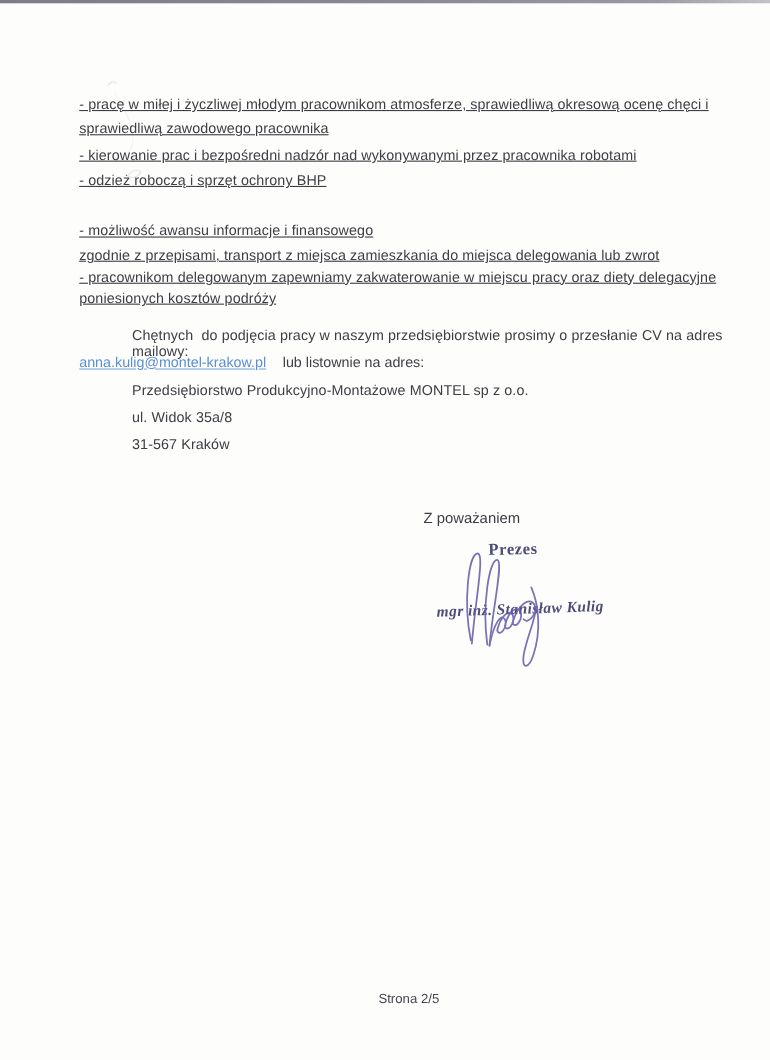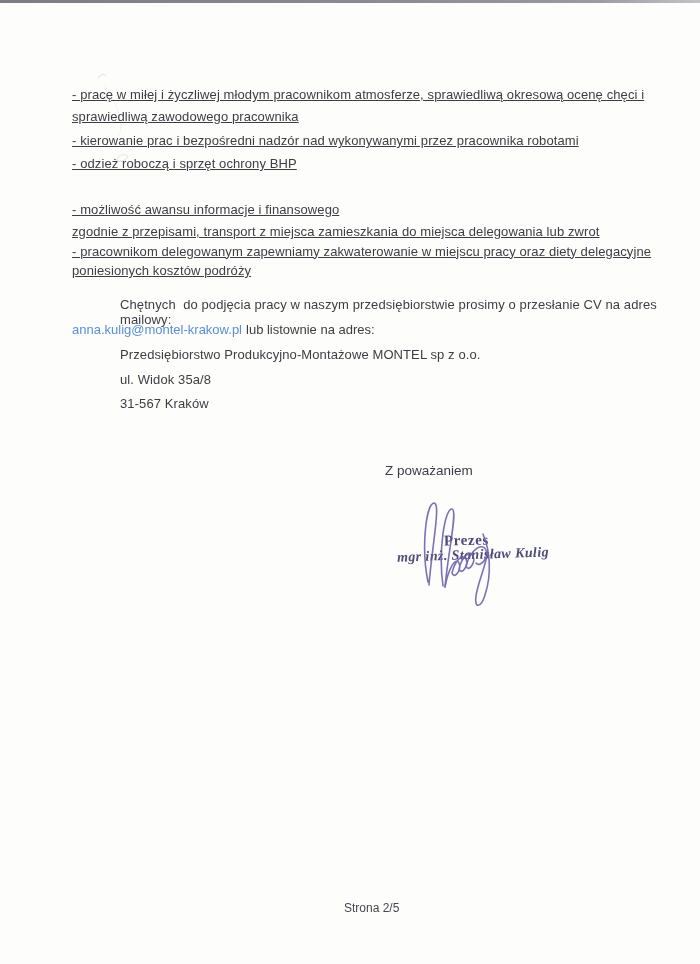--- a/index.html
+++ b/index.html
@@ -42,33 +42,34 @@
     position: absolute;
     left: 72px;
     font-size: 13px;
     letter-spacing: 0.1px;
     white-space: pre-wrap;
     margin-left: 48px;
   }
   .email-line { position: absolute; left: 72px; font-size: 13px; }
   .email-link {
     color: #5b8ed6;
+    text-decoration: underline;
     text-decoration-color: #7fa8de;
     cursor: pointer;
   }
-  .email-suffix { margin-left: 4px; color: #3d3d44; }
+  .email-suffix { margin-left: 15px; color: #3d3d44; }
   .salutation {
     position: absolute;
     top: 463px; left: 385px;
     font-size: 13.5px;
     text-align: center;
   }
   .stamp-title {
     position: absolute;
-    top: 532px; left: 444px;
+    top: 492px; left: 444px;
     font-family: "Liberation Serif", serif;
     font-size: 15px;
     font-weight: bold;
     letter-spacing: 0.6px;
     color: #4c4c78;
     transform: rotate(-1deg);
   }
   .stamp-name {
     position: absolute;
     top: 547px; left: 397px;

